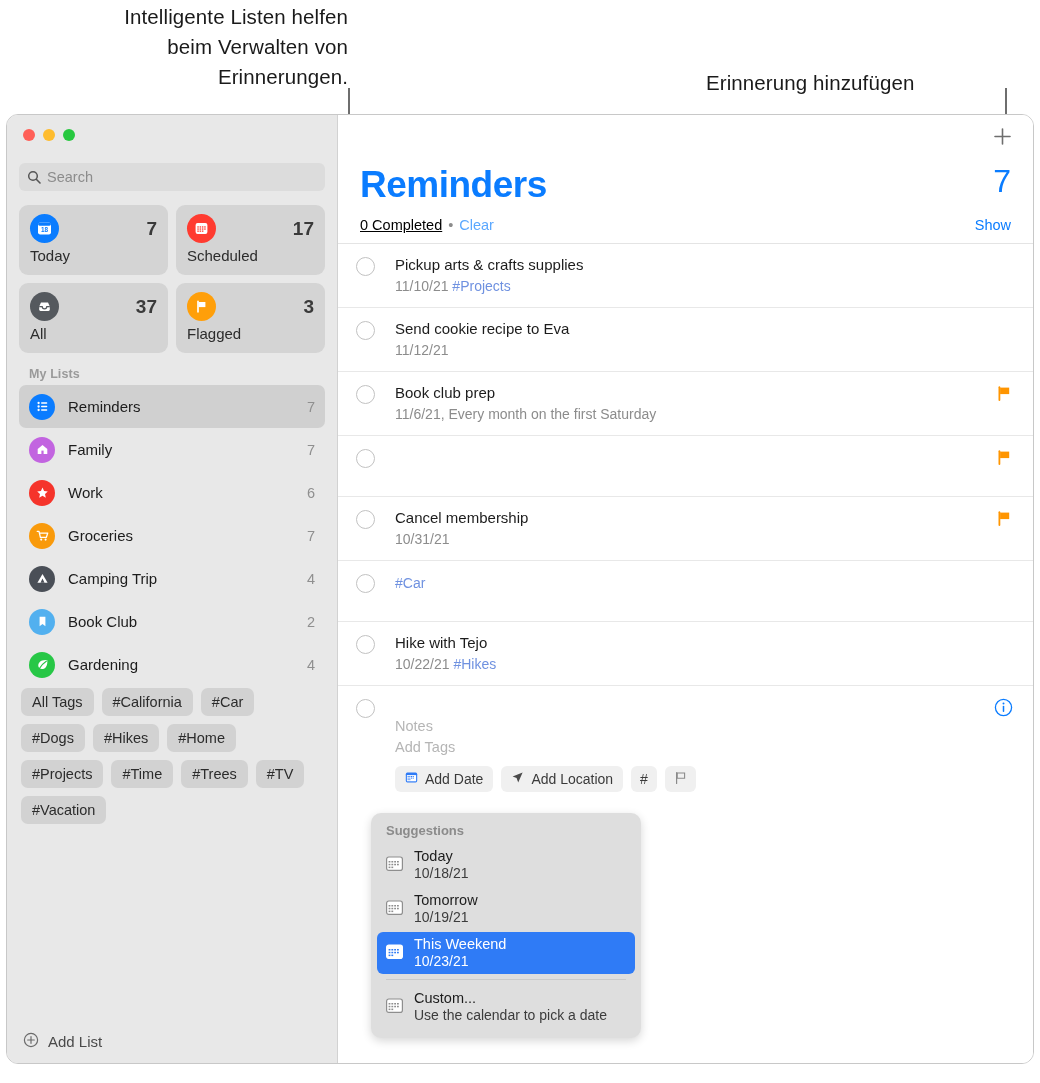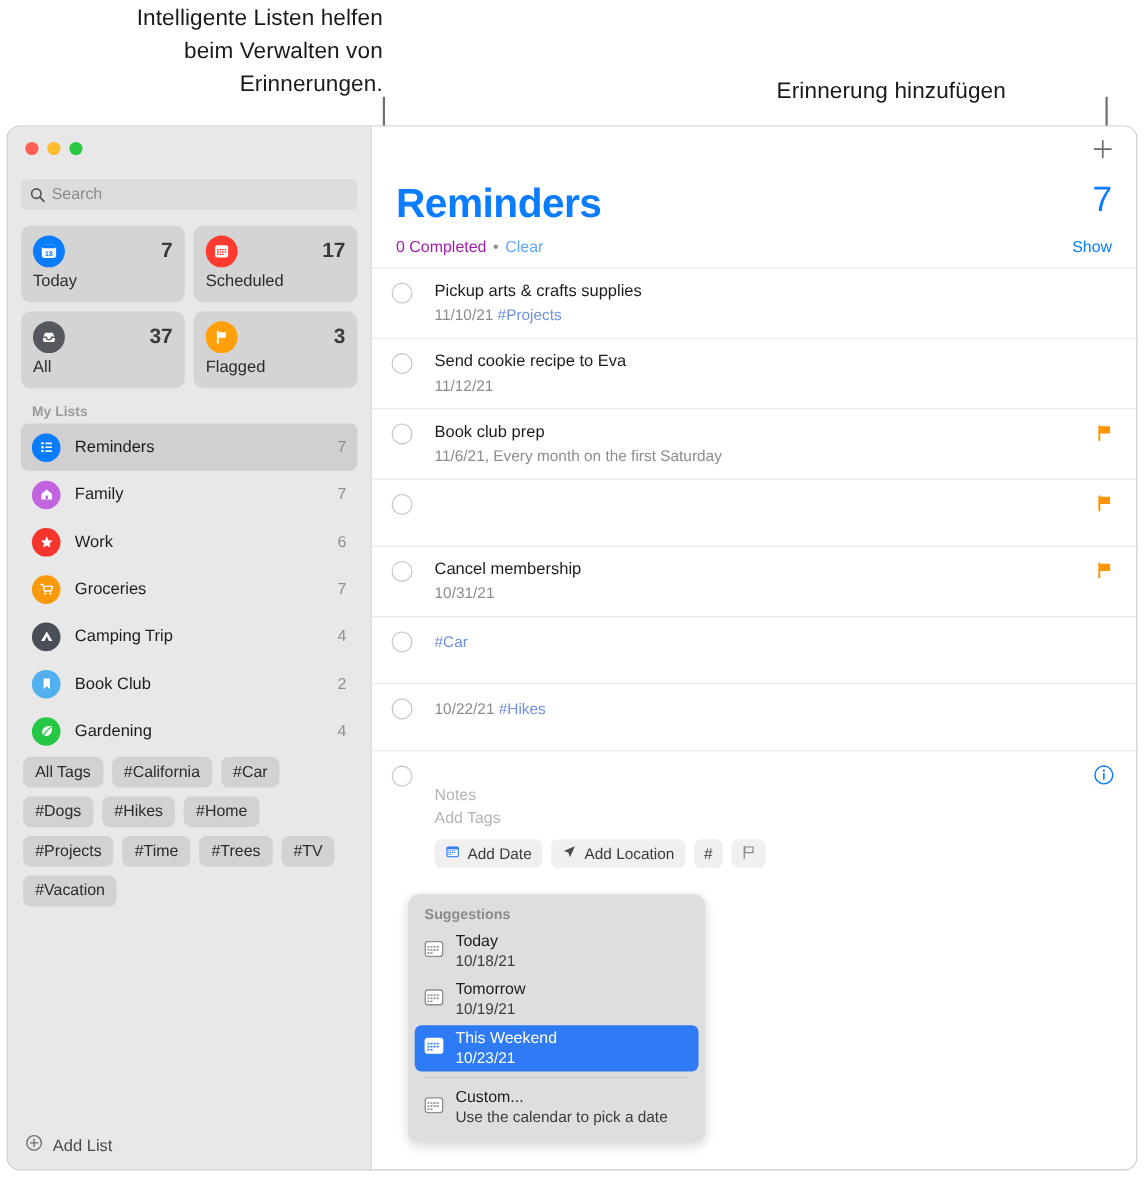--- a/index.html
+++ b/index.html
@@ -184,21 +184,21 @@
   #main-count {
     position: absolute;
     right: 22px; top: 48px;
     font-size: 32px; color: #0a7cff; font-weight: normal;
   }
   #subhead {
     display: flex; align-items: center;
     padding: 12px 22px 10px 22px;
     font-size: 14.5px;
   }
-  #completed-text { color: #a21caf; }
+  #completed-text { color: #000000; text-decoration: underline; }
   .dot-sep { color: #8c8c8c; margin: 0 6px; }
   #clear-link { color: #5ba8ff; cursor: pointer; }
   #show-link { margin-left: auto; color: #0a7cff; cursor: pointer; }
 
   
   #reminders { border-top: 1px solid #e4e4e4; }
   .rem-row {
     display: flex;
     align-items: flex-start;
     padding: 11px 22px 11px 0;
@@ -584,20 +584,21 @@
             <div class="rem-sub">
               <span></span>
               <span class="rem-tag">#Car</span>
             </div>
           </div>
         </div>
 
         <div class="rem-row">
           <span class="rem-circle"></span>
           <div class="rem-body">
+            <div class="rem-title">Hike with Tejo</div>
             <div class="rem-sub">
               <span>10/22/21</span>
               <span class="rem-tag">#Hikes</span>
             </div>
           </div>
         </div>
 
         <div id="new-row">
           <span class="rem-circle"></span>
           <div id="new-body">

